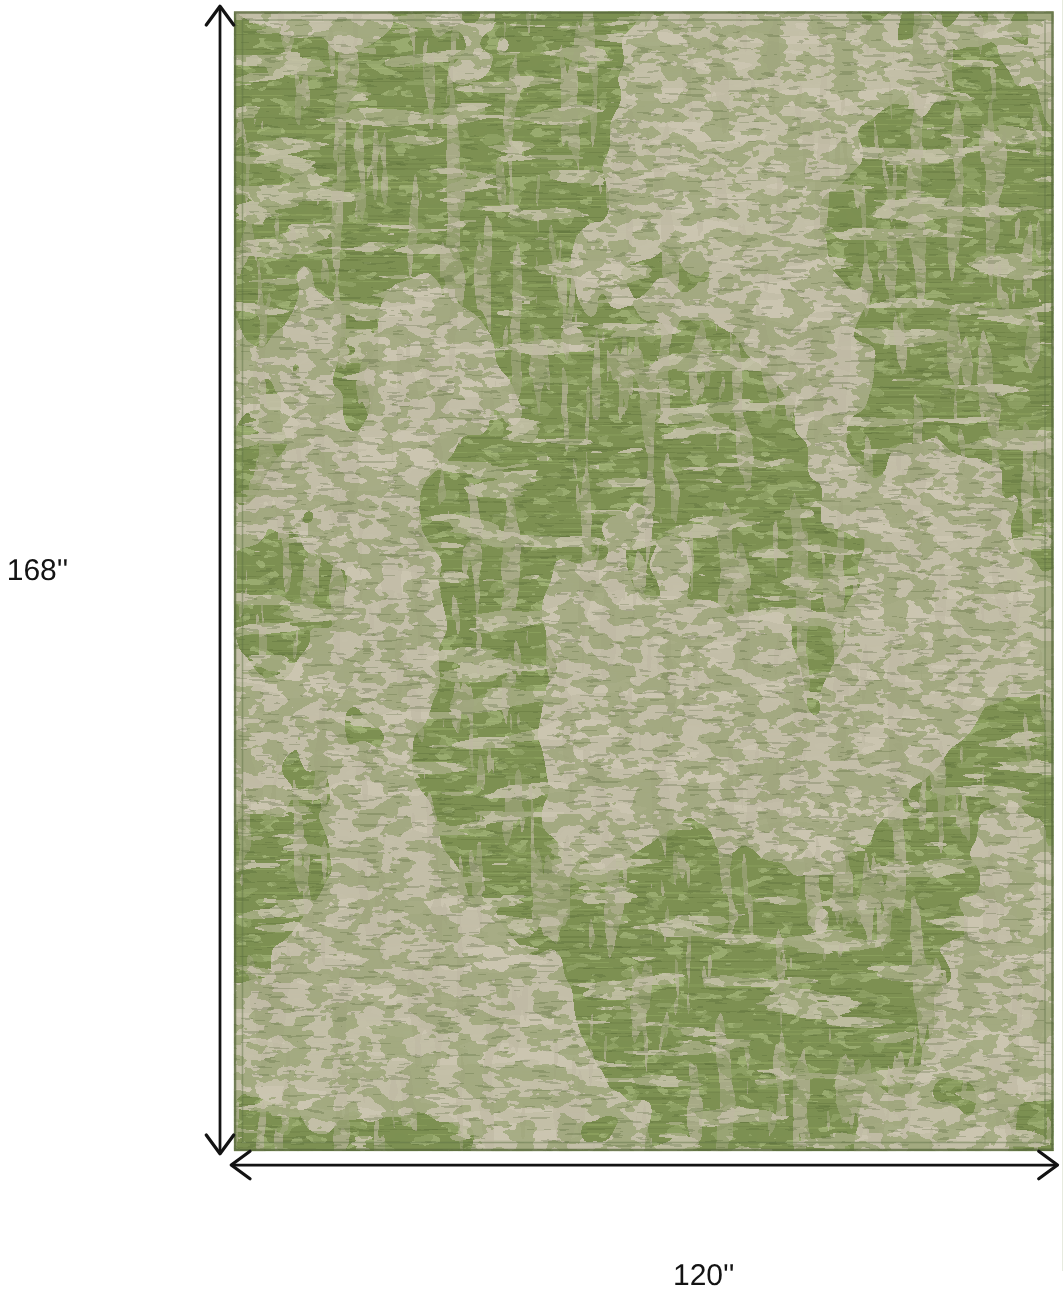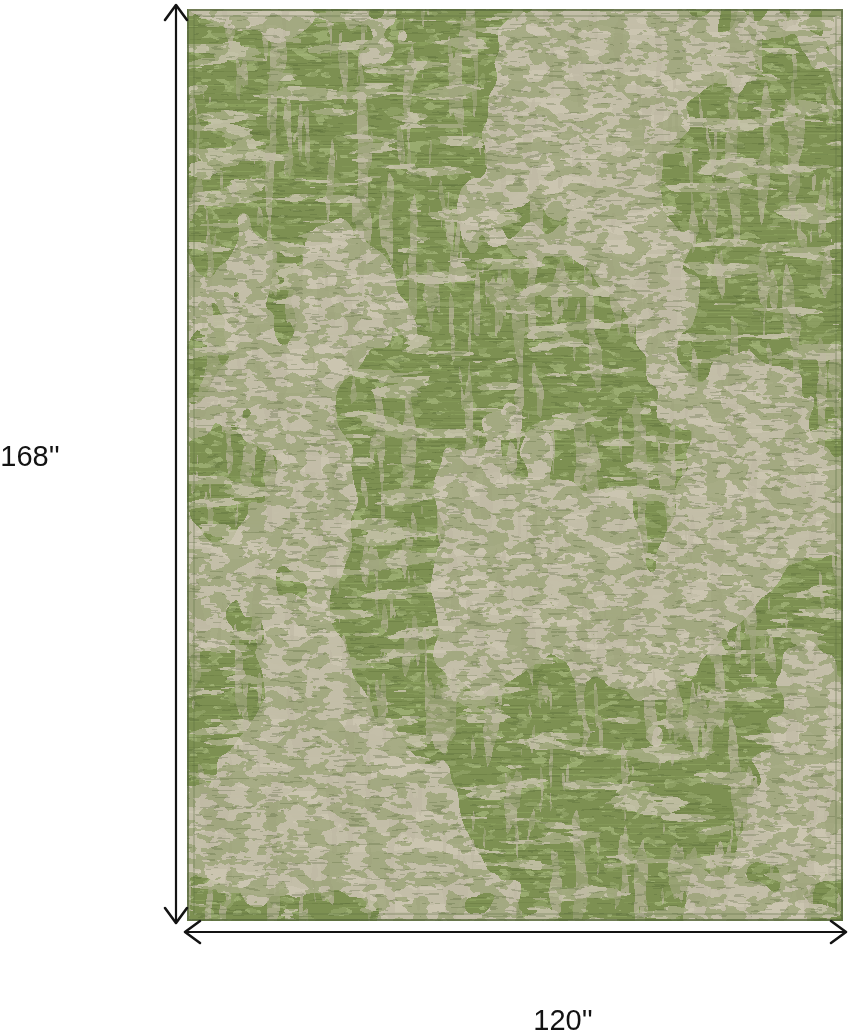--- a/index.html
+++ b/index.html
@@ -28,21 +28,21 @@
     position: absolute;
     left: 0;
     top: 0;
     width: 850px;
     height: 1033px;
     pointer-events: none;
   }
   .dim-label {
     position: absolute;
     color: #131313;
-    font-size: 29px;
+    font-size: 24px;
     line-height: 29px;
     text-align: center;
     white-space: nowrap;
   }
   .label-height { left: 0px;   top: 442px;  width: 60px; }
   .label-width  { left: 532px; top: 1006px; width: 62px; }
 </style>
 </head>
 <body>
 

